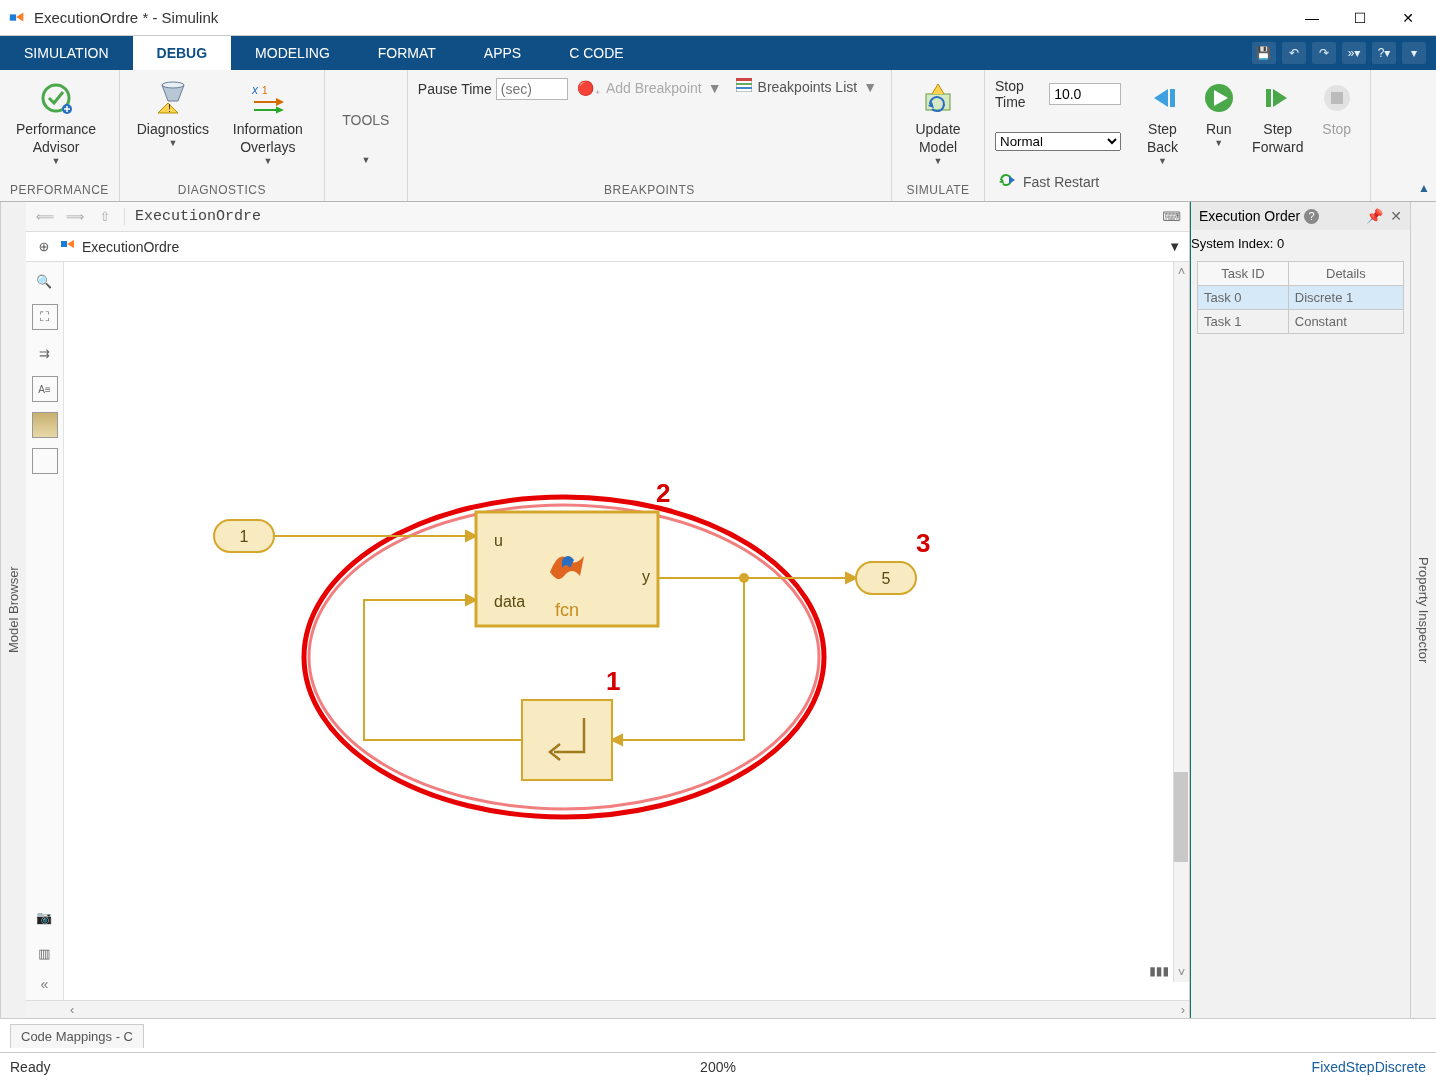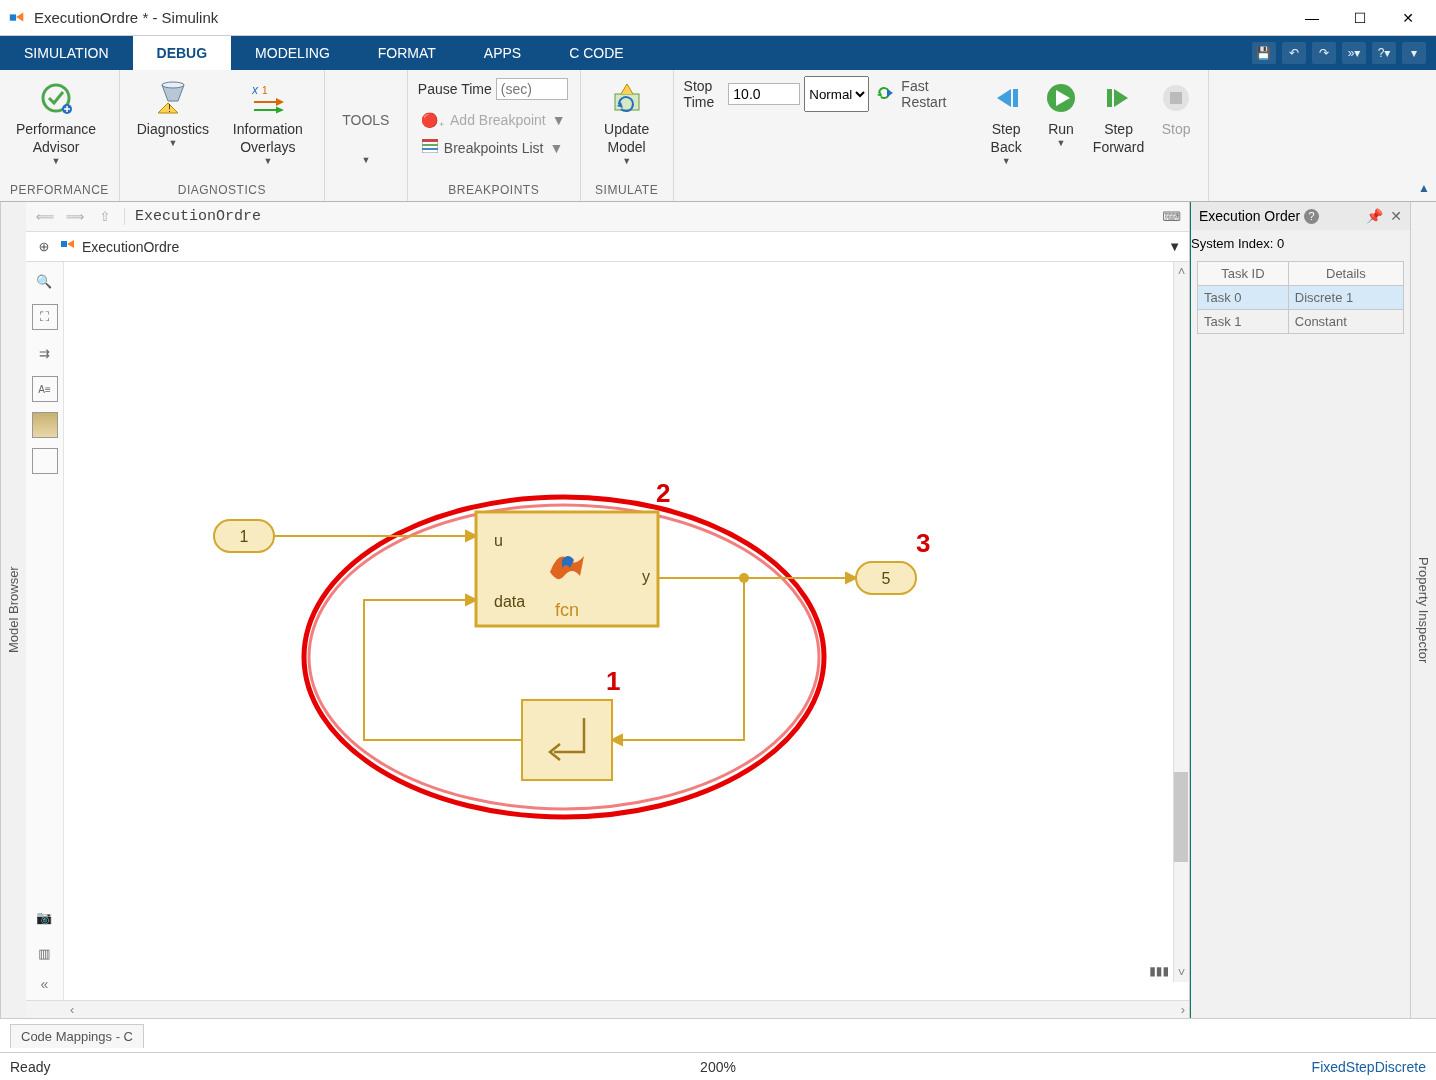--- a/index.html
+++ b/index.html
@@ -176,21 +176,21 @@
   </div>
 
   <div class="ribbon-group" style="justify-content:center;">
     <div class="big-btn" style="width:62px; justify-content:center;">
       <span style="color:#666">TOOLS</span>
       <span class="caret" style="margin-top:26px">▼</span>
     </div>
   </div>
 
   <div class="ribbon-group">
-    <div class="grp-body" style="flex-direction:column; gap:6px;">
+    <div class="grp-body" style="flex-direction:row; gap:6px;">
       <div class="mini-row">
         <span>Pause Time</span>
         <input placeholder="(sec)" style="">
       </div>
       <div class="mini-btn disabled">
         <span>🔴₊</span>
         <span>Add Breakpoint</span>
         <span style="color:#888">▼</span>
       </div>
       <div class="mini-btn">
@@ -221,21 +221,21 @@
         <span style="white-space:pre-line">Update
 Model</span>
         <span class="caret">▼</span>
       </div>
     </div>
     <div class="grp-label">SIMULATE</div>
   </div>
 
   <div class="ribbon-group" style="flex:0;">
     <div class="grp-body" style="align-items:flex-start;">
-      <div style="display:flex; gap:4px; margin-right:8px;justify-content:flex-end;">
+      <div style="display:flex; flex-direction:column; gap:20px; margin-right:8px;justify-content:flex-end;">
         <div class="mini-row">
           <span>Stop Time</span>
           <input value="10.0" style="">
         </div>
         <select><option>Normal</option></select>
         <div class="mini-btn">
           <span><svg width="18" height="14">
                 <path d="M2 7 a5 5 0 1 1 2 4" fill="none" stroke="#2aa82a" stroke-width="2"></path>
                 <path d="M0 9 l4 -3 l1 5 Z" fill="#2aa82a"></path>
                 <path d="M10 3 l6 4 l-6 4 Z" fill="#2a6fbf"></path>

